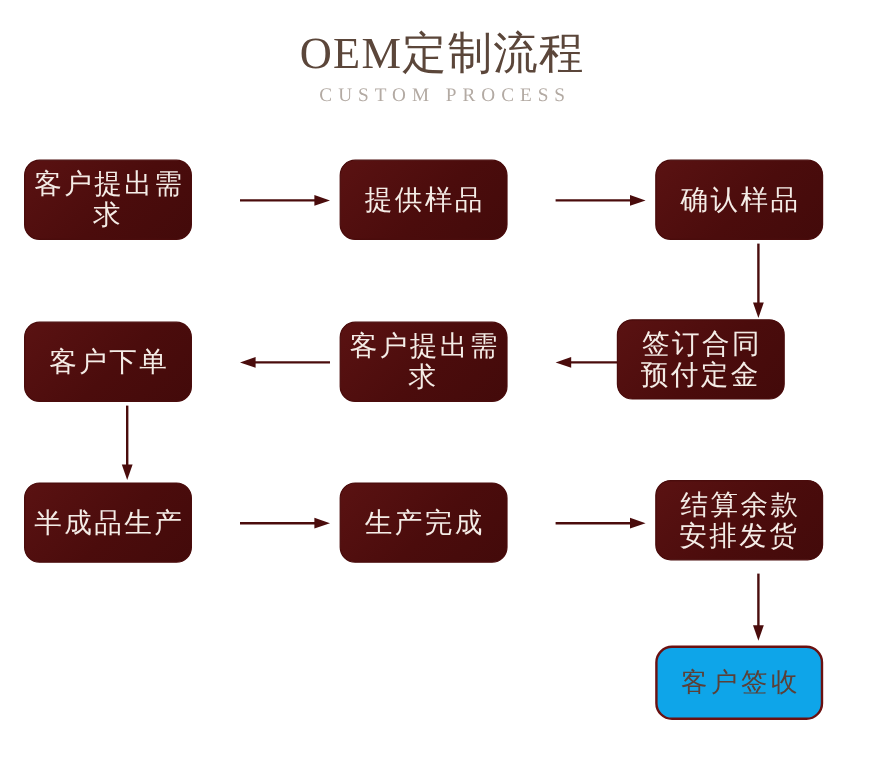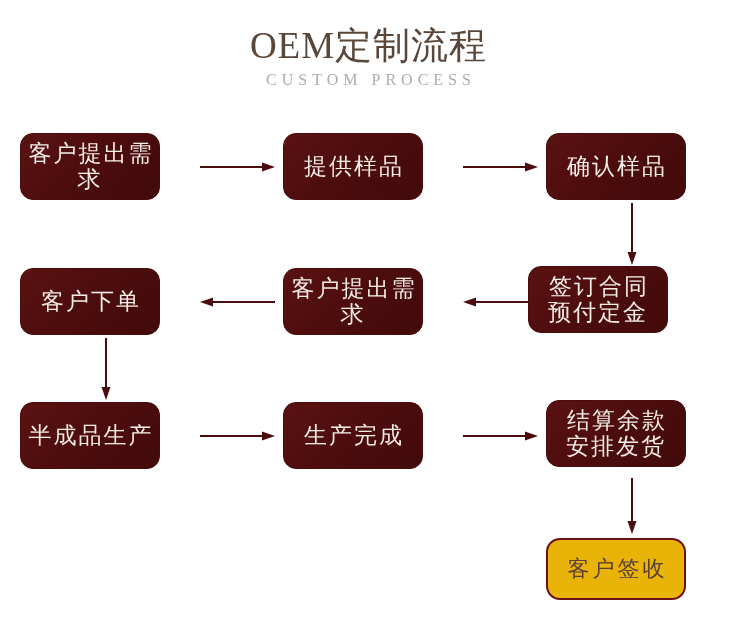--- a/index.html
+++ b/index.html
@@ -55,21 +55,21 @@
     text-align: center;
     box-sizing: border-box;
   }
   .node.filled {
     background: #4e0d0d;
     background-image: linear-gradient(135deg, #5a1212 0%, #4b0c0c 55%, #430a0a 100%);
     color: #f4ece6;
     border: 1px solid #4a0c0c;
   }
   .node.outlined {
-    background: #eab308;
+    background: #0ea5e9;
     color: #5a4038;
     border: 2px solid #6b1111;
     border-radius: 14px;
     text-align: center;
   }
   .node-label {
     font-family: "Liberation Serif", "DejaVu Serif", serif;
     font-size: 23px;
     line-height: 26px;
     letter-spacing: 2px;
@@ -149,21 +149,21 @@
     <span class="node-label">客户提出需求</span>
   </div>
 
   <div class="arrow" style="left:463px; top:292px;">
     <svg width="75" height="20" viewBox="0 0 75 20">
       <line x1="75" y1="10" x2="9" y2="10" stroke="#4a0c0c" stroke-width="2"></line>
       <polygon points="0,10 13,5.5 13,14.5" fill="#4a0c0c"></polygon>
     </svg>
   </div>
 
-  <div class="node filled" style="left:528px; top:266px;">
+  <div class="node filled" style="left:514px; top:266px;">
     <span class="node-label">签订合同
 预付定金</span>
   </div>
 
   <div class="arrow" style="left:96px; top:338px;">
     <svg width="20" height="62" viewBox="0 0 20 62">
       <line x1="10" y1="0" x2="10" y2="52" stroke="#4a0c0c" stroke-width="2"></line>
       <polygon points="10,62 5.5,49 14.5,49" fill="#4a0c0c"></polygon>
     </svg>
   </div>

